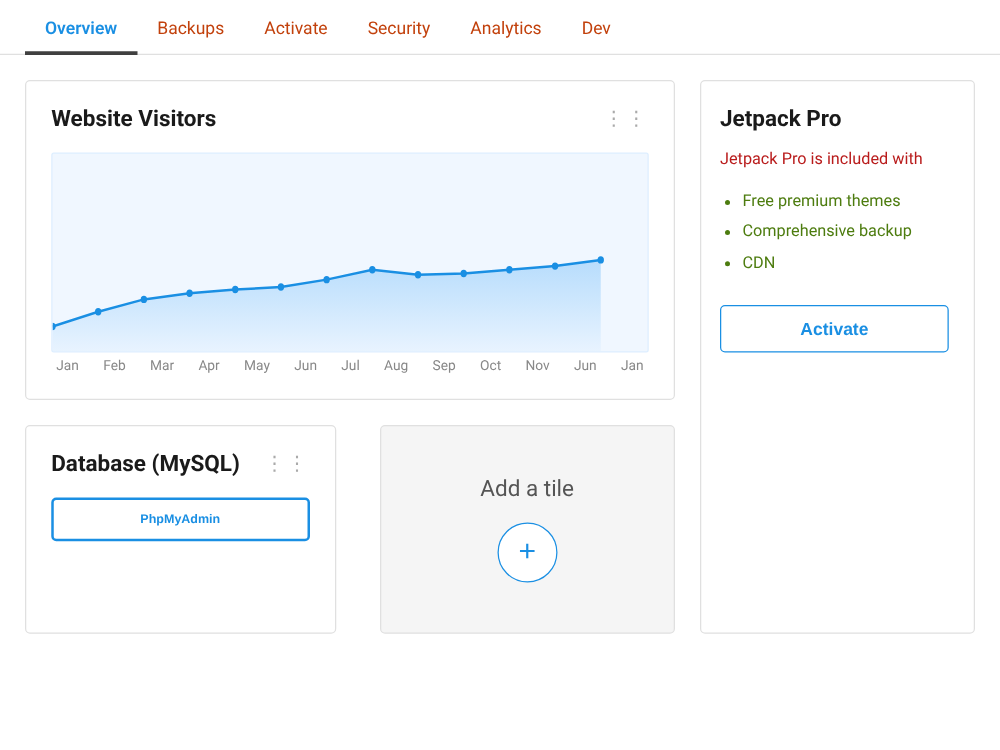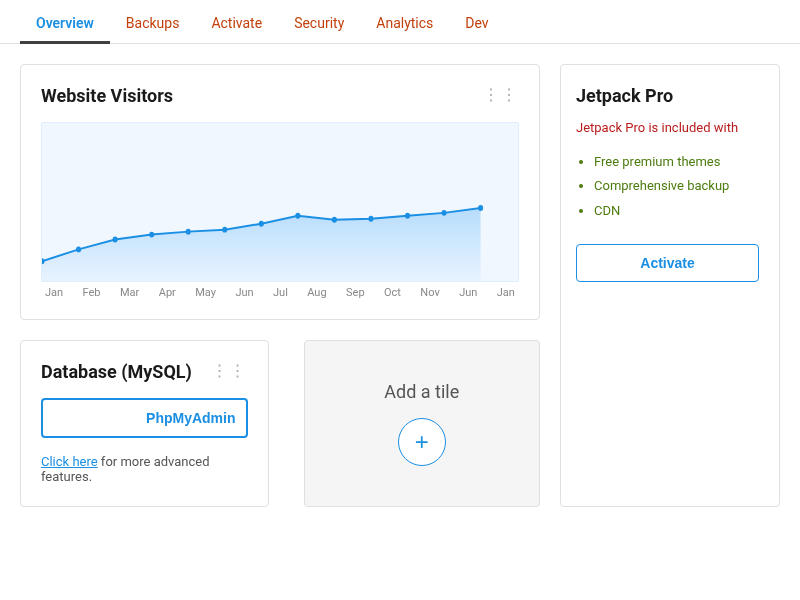--- a/index.html
+++ b/index.html
@@ -104,24 +104,24 @@
 
     
     .db-button {
       display: block;
       width: 100%;
       padding: 10px;
       border: 2px solid #1a8fe3;
       border-radius: 4px;
       background: #fff;
       color: #1a8fe3;
-      font-size: 14px;
+      font-size: 10px;
       font-weight: 600;
       cursor: pointer;
-      text-align: right;
+      text-align: center;
       margin-bottom: 16px;
     }
     .db-link-text {
       font-size: 13px;
       color: #555;
     }
     .db-link-text a {
       color: #1a8fe3;
       text-decoration: underline;
       cursor: pointer;
@@ -260,23 +260,20 @@
   </div>
 
   <div class="bottom-grid" style="grid-column:1;grid-row:2;gap:23px;">
 
     <div class="card">
       <div class="card-header">
         <span class="card-title">Database (MySQL)</span>
         <span class="dots-icon">⋮⋮</span>
       </div>
       <button class="db-button">PhpMyAdmin</button>
-      <p class="db-link-text">
-        <a>Click here</a><span> for more advanced features.</span>
-      </p>
     </div>
 
     <div class="add-tile">
       <span class="add-tile-label">Add a tile</span>
       <button class="add-tile-btn">+</button>
     </div>
   </div>
 
   <div class="card jetpack-card" style="grid-column:2;grid-row:1/3;">
     <div class="card-title" style="margin-bottom:12px;">Jetpack Pro</div>

